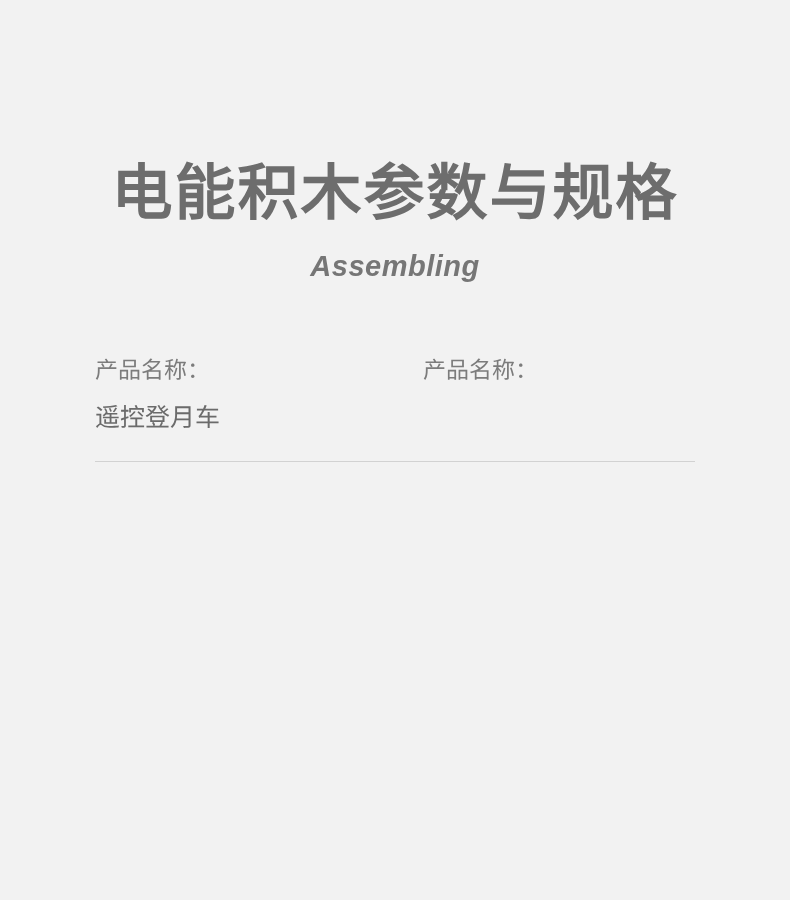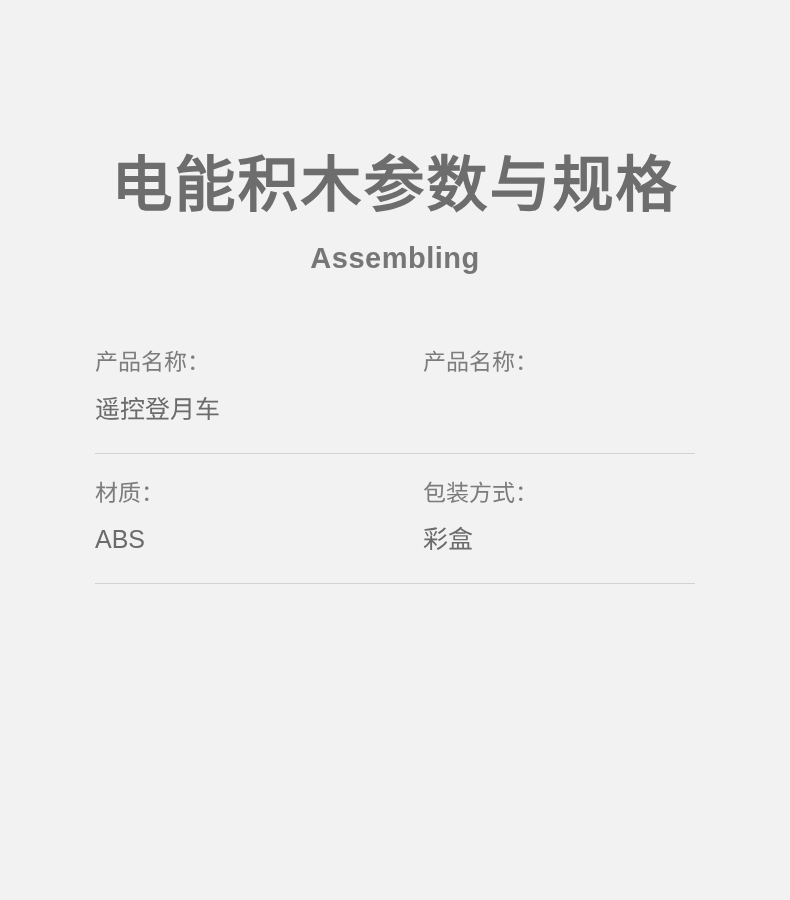--- a/index.html
+++ b/index.html
@@ -24,28 +24,29 @@
   .header {
     padding-top: 150px;
     text-align: center;
   }
   .title {
     font-size: 61px;
     font-weight: bold;
     letter-spacing: 2px;
     color: #6d6d6d;
     line-height: 1.15;
-    margin: 0;
+    margin: 8px;
   }
   .subtitle {
     margin: 22px 0 0 0;
     font-size: 29px;
     font-weight: bold;
     letter-spacing: 0.5px;
     color: #767676;
+    font-style: italic;
   }
   .spec-table {
     margin: 60px auto 0 auto;
     width: 600px;
   }
   .spec-row {
     display: flex;
     border-bottom: 1px solid #d2d2d2;
     padding: 22px 0 26px 0;
   }
@@ -90,27 +91,17 @@
     <div class="spec-row">
       <div class="spec-cell first">
         <div class="spec-label">产品名称：</div>
         <div class="spec-value">遥控登月车</div>
       </div>
       <div class="spec-cell second">
         <div class="spec-label">产品名称：</div>
       </div>
     </div>
 
-    <div class="spec-row">
-      <div class="spec-cell first">
-        <div class="spec-label">材质：</div>
-        <div class="spec-value">ABS</div>
-      </div>
-      <div class="spec-cell second">
-        <div class="spec-label">包装方式：</div>
-        <div class="spec-value">彩盒</div>
-      </div>
-    </div>
 
 
   </div>
 
 </div>
 
 </body></html>

